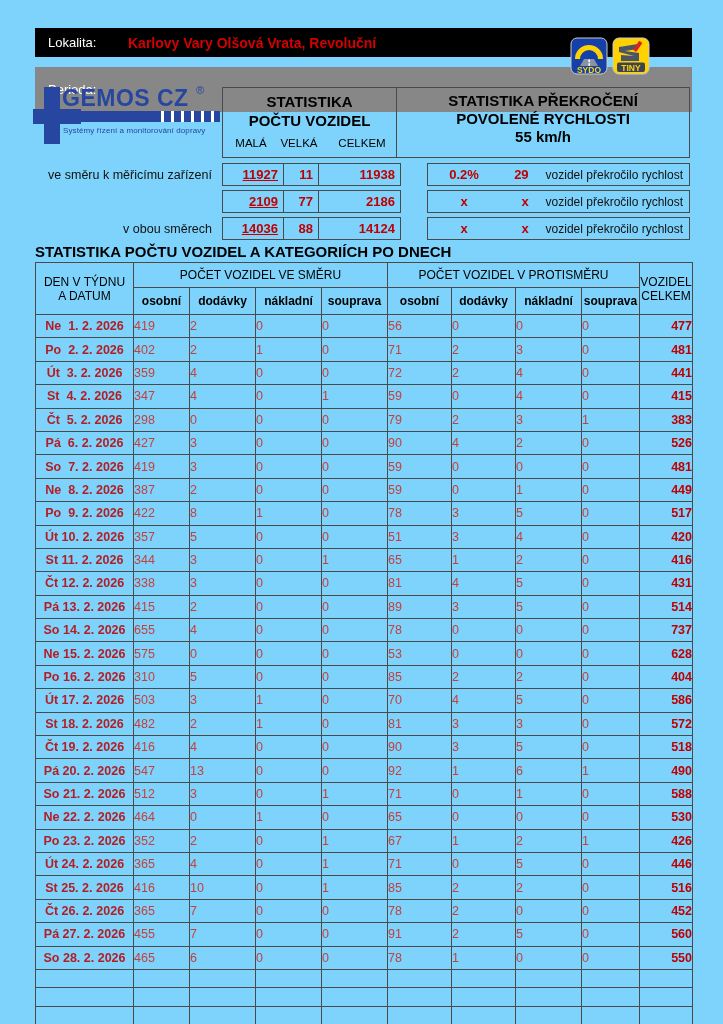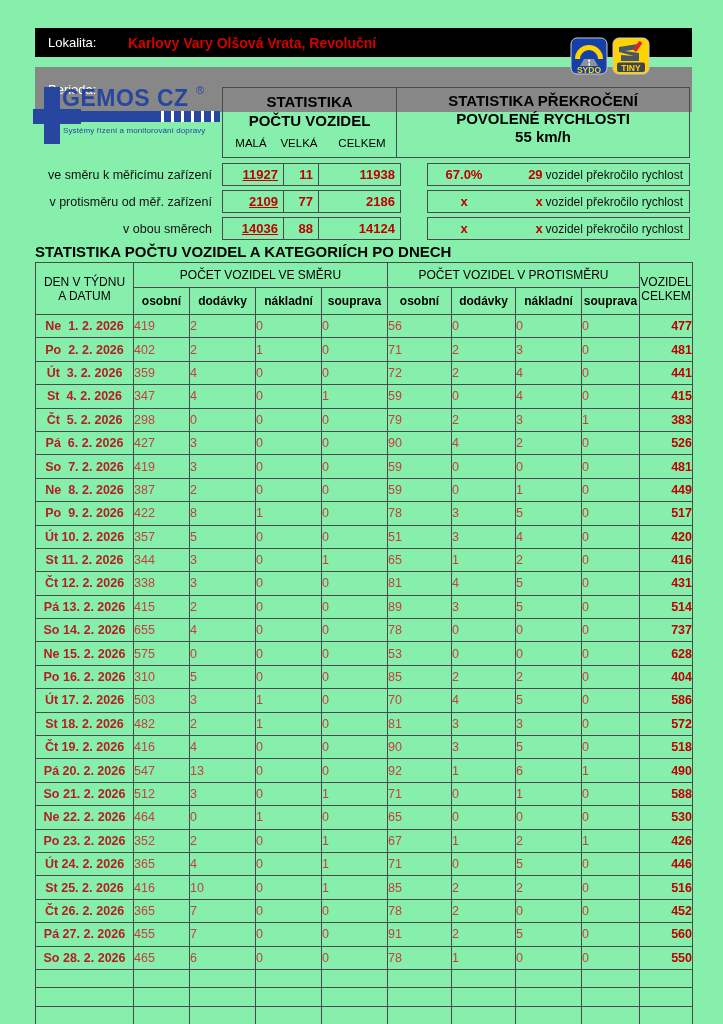--- a/index.html
+++ b/index.html
@@ -1,16 +1,16 @@
 <!DOCTYPE html>
 <html><head>
 <meta charset="utf-8">
 <style>
   html,body{margin:0;padding:0;background:#fff;}
-  .page{position:relative;width:723px;height:1024px;background:#86efac;
+  .page{position:relative;width:723px;height:1024px;background:#7dd3fc;
         font-family:"Liberation Sans",sans-serif;overflow:hidden;}
 
   
   .bar{position:absolute;left:35px;width:657px;}
   .bar-lokalita{top:28px;height:29px;background:#000;}
   .bar-perioda{top:67px;height:45px;background:#878787;}
   .bar .lbl{position:absolute;left:13px;top:0;height:100%;display:flex;align-items:center;
             color:#fff;font-size:13px;}
   .bar .val{position:absolute;left:93px;top:0;height:100%;display:flex;align-items:center;
             color:#d20000;font-size:14px;font-weight:bold;}
@@ -49,21 +49,21 @@
           box-sizing:border-box;display:flex;}
   .cntrow .c{height:100%;display:flex;align-items:center;justify-content:flex-end;
           padding-right:5px;box-sizing:border-box;font-size:13px;font-weight:bold;color:#c00000;}
   .cntrow .c1{width:61px;border-right:1px solid #4a4a4a;text-decoration:underline;}
   .cntrow .c2{width:35px;border-right:1px solid #4a4a4a;}
   .cntrow .c3{flex:1;}
   .spdrow{position:absolute;left:427px;width:263px;height:23px;border:1px solid #4a4a4a;
           box-sizing:border-box;display:flex;align-items:center;}
   .spdrow .pct{width:72px;text-align:center;font-size:13px;font-weight:bold;color:#c00000;}
   .spdrow .rest{flex:1;text-align:right;padding-right:6px;font-size:12px;color:#111;white-space:nowrap;}
-  .spdrow .num{font-weight:bold;color:#c00000;font-size:13px;margin-right:3px;}
+  .spdrow .num{font-weight:bold;color:#c00000;font-size:13px;margin-right:17px;}
 
   .r1{top:163px;} .r2{top:190px;} .r3{top:217px;}
 
   
   .daily-title{position:absolute;left:35px;top:243px;font-size:15px;font-weight:bold;color:#000;}
   table.daily{position:absolute;left:35px;top:262px;width:657px;border-collapse:collapse;
               table-layout:fixed;}
   table.daily th,table.daily td{border:1px solid #4a4a4a;padding:0;}
   table.daily th{font-size:12px;font-weight:normal;color:#000;text-align:center;}
   table.daily thead tr.h1 th{height:24px;}
@@ -125,41 +125,40 @@
       <span class="collbl" style="left:108px;width:62px;">CELKEM</span>
     </div>
     <div class="pane-right">
       <div class="tb-line" style="top:4px;">STATISTIKA PŘEKROČENÍ</div>
       <div class="tb-line" style="top:22px;">POVOLENÉ RYCHLOSTI</div>
       <div class="tb-line" style="top:40px;">55 km/h</div>
     </div>
   </div>
 
   <div class="dirlbl r1">ve směru k měřicímu zařízení</div>
-  <div class="dirlbl r2">v protisměru od měř. zařízení</div>
   <div class="dirlbl r3">v obou směrech</div>
 
   <div class="cntrow r1">
     <span class="c c1">11927</span>
     <span class="c c2">11</span>
     <span class="c c3">11938</span>
   </div>
   <div class="cntrow r2">
     <span class="c c1">2109</span>
     <span class="c c2">77</span>
     <span class="c c3">2186</span>
   </div>
   <div class="cntrow r3">
     <span class="c c1">14036</span>
     <span class="c c2">88</span>
     <span class="c c3">14124</span>
   </div>
 
   <div class="spdrow r1">
-    <span class="pct">67.0%</span>
+    <span class="pct">0.2%</span>
     <span class="rest"><span class="num">29</span><span>vozidel překročilo rychlost</span></span>
   </div>
   <div class="spdrow r2">
     <span class="pct">x</span>
     <span class="rest"><span class="num">x</span><span>vozidel překročilo rychlost</span></span>
   </div>
   <div class="spdrow r3">
     <span class="pct">x</span>
     <span class="rest"><span class="num">x</span><span>vozidel překročilo rychlost</span></span>
   </div>

